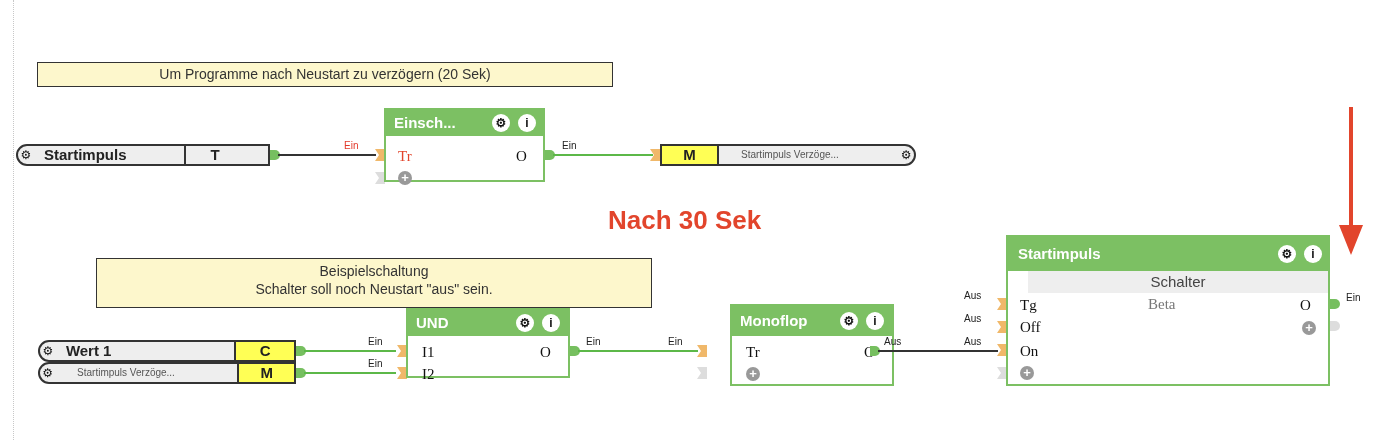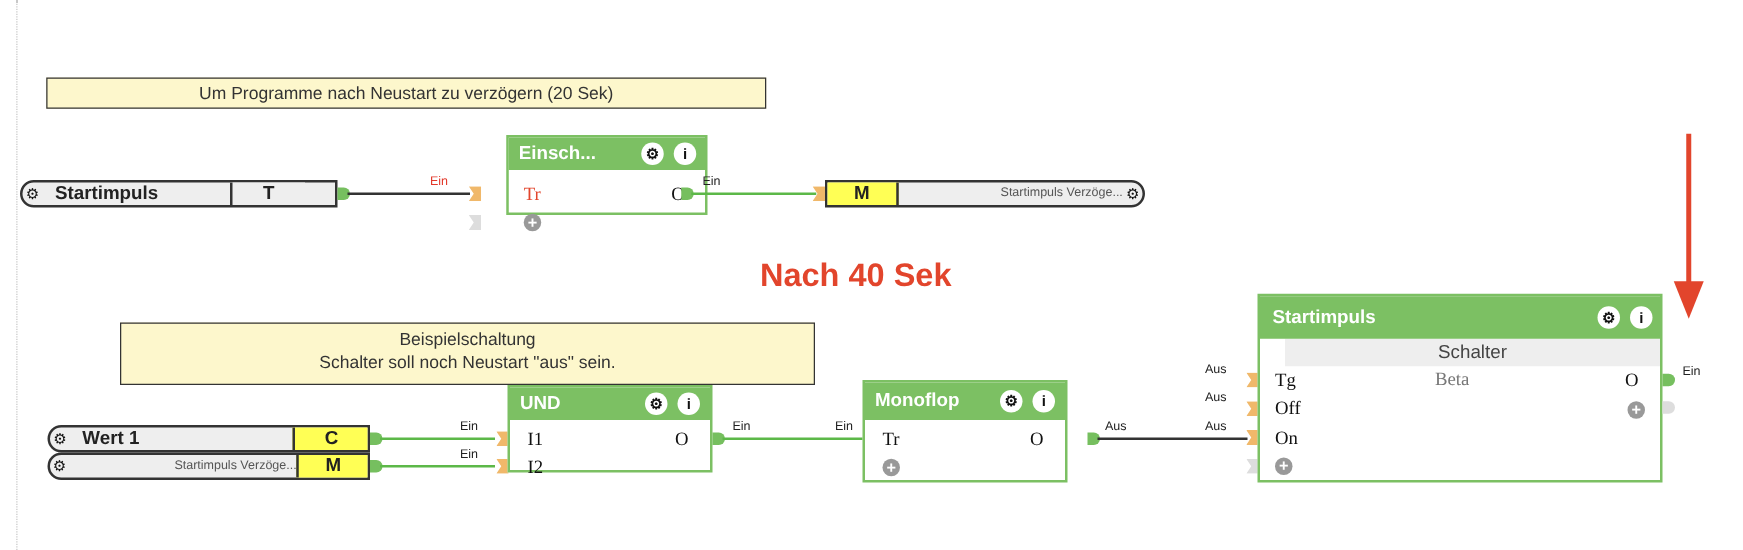--- a/index.html
+++ b/index.html
@@ -18,21 +18,21 @@
   .lbl.red{color:#e2382a;}
   .block{position:absolute;border:2px solid #7cc063;background:#fff;box-sizing:border-box;}
   .block .hdr{background:#7cc063;color:#fff;font-weight:bold;font-size:15px;height:26px;line-height:26px;padding-left:8px;position:relative;}
   .hicon{position:absolute;top:4px;width:18px;height:18px;border-radius:50%;background:#fff;color:#111;font-size:12px;line-height:18px;text-align:center;font-weight:bold;}
   .pin{position:absolute;font-size:15px;color:#111;font-family:Liberation Serif, serif;}
   .plus{position:absolute;width:14px;height:14px;border-radius:50%;background:#999;color:#fff;font-size:13px;line-height:14px;text-align:center;font-weight:bold;}
   .node{position:absolute;border:2px solid #333;background:#eee;box-sizing:border-box;display:flex;align-items:stretch;height:22px;border-radius:12px 0 0 12px;}
   .node.right{border-radius:0 12px 12px 0;}
   .gear{width:16px;text-align:center;font-size:12px;line-height:18px;color:#111;}
   .nname{font-weight:bold;font-size:15px;line-height:18px;color:#222;padding-left:10px;}
-  .nsmall{font-size:10px;line-height:18px;color:#555;padding-left:22px;text-align:right;}
+  .nsmall{font-size:10px;line-height:18px;color:#555;padding-left:22px;}
   .ntag{background:#ffff55;border-left:2px solid #333;text-align:center;font-weight:bold;font-size:15px;line-height:18px;color:#222;}
   .ntag.white{background:#eee;}
   .annot{color:#e2452c;font-weight:bold;font-size:26px;}
 </style>
 </head>
 <body>
 
 <div class="abs vline"></div>
 
 <div class="abs comment" style="left:37px;top:62px;width:576px;height:25px;line-height:22px;">Um Programme nach Neustart zu verzögern (20 Sek)</div>
@@ -41,42 +41,42 @@
   <span class="gear">⚙</span>
   <span class="nname" style="width:140px;">Startimpuls</span>
   <span class="ntag white" style="width:58px;">T</span>
 </div>
 <div class="dot" style="left:270px;top:150px;"></div>
 <div class="wire dark" style="left:278px;top:154px;width:98px;"></div>
 <span class="lbl red" style="left:344px;top:140px;">Ein</span>
 
 <div class="port" style="left:375px;top:149px;"></div>
 <div class="port grey" style="left:375px;top:172px;"></div>
-<div class="block" style="left:384px;top:108px;width:161px;height:64px;margin-left:21px;">
+<div class="block" style="left:384px;top:108px;width:161px;height:74px;">
   <div class="hdr">
     <span>Einsch...</span>
     <span class="hicon" style="left:106px;">⚙</span>
     <span class="hicon" style="left:132px;">i</span>
   </div>
   <span class="pin" style="left:12px;top:38px;color:#e2452c;">Tr</span>
   <span class="pin" style="left:130px;top:38px;">O</span>
   <span class="plus" style="left:12px;top:61px;">+</span>
 </div>
 <div class="dot" style="left:545px;top:150px;"></div>
 <div class="wire green" style="left:553px;top:154px;width:100px;"></div>
 <span class="lbl" style="left:562px;top:140px;">Ein</span>
 
 <div class="port" style="left:650px;top:149px;"></div>
 <div class="node right" style="left:660px;top:144px;width:256px;">
   <span class="ntag" style="width:56px;border-left:none;border-right:2px solid #333;">M</span>
   <span class="nsmall" style="width:160px;">Startimpuls  Verzöge...</span>
   <span class="gear">⚙</span>
 </div>
 
-<span class="abs annot" style="left:608px;top:205px;">Nach 40 Sek</span>
+<span class="abs annot" style="left:608px;top:205px;">Nach 30 Sek</span>
 <svg class="abs" style="left:1336px;top:105px;" width="30" height="152">
   <line x1="15" y1="2" x2="15" y2="125" stroke="#e2452c" stroke-width="4"></line>
   <polygon points="3,120 27,120 15,150" fill="#e2452c"></polygon>
 </svg>
 
 <div class="abs comment" style="left:96px;top:258px;width:556px;height:50px;padding-top:3px;">
   <div>Beispielschaltung</div>
   <div>Schalter soll noch Neustart "aus" sein.</div>
 </div>
 
@@ -109,21 +109,21 @@
   <span class="pin" style="left:14px;top:56px;">I2</span>
   <span class="pin" style="left:132px;top:34px;">O</span>
 </div>
 <div class="dot" style="left:570px;top:346px;"></div>
 <div class="wire green" style="left:578px;top:350px;width:120px;"></div>
 <span class="lbl" style="left:586px;top:336px;">Ein</span>
 <span class="lbl" style="left:668px;top:336px;">Ein</span>
 
 <div class="port" style="left:697px;top:345px;"></div>
 <div class="port grey" style="left:697px;top:367px;"></div>
-<div class="block" style="left:690px;top:304px;width:164px;height:82px;">
+<div class="block" style="left:730px;top:304px;width:164px;height:82px;">
   <div class="hdr" style="height:30px;line-height:30px;">
     <span>Monoflop</span>
     <span class="hicon" style="left:108px;top:6px;">⚙</span>
     <span class="hicon" style="left:134px;top:6px;">i</span>
   </div>
   <span class="pin" style="left:14px;top:38px;">Tr</span>
   <span class="pin" style="left:132px;top:38px;">O</span>
   <span class="plus" style="left:14px;top:61px;">+</span>
 </div>
 <div class="dot" style="left:870px;top:346px;"></div>

